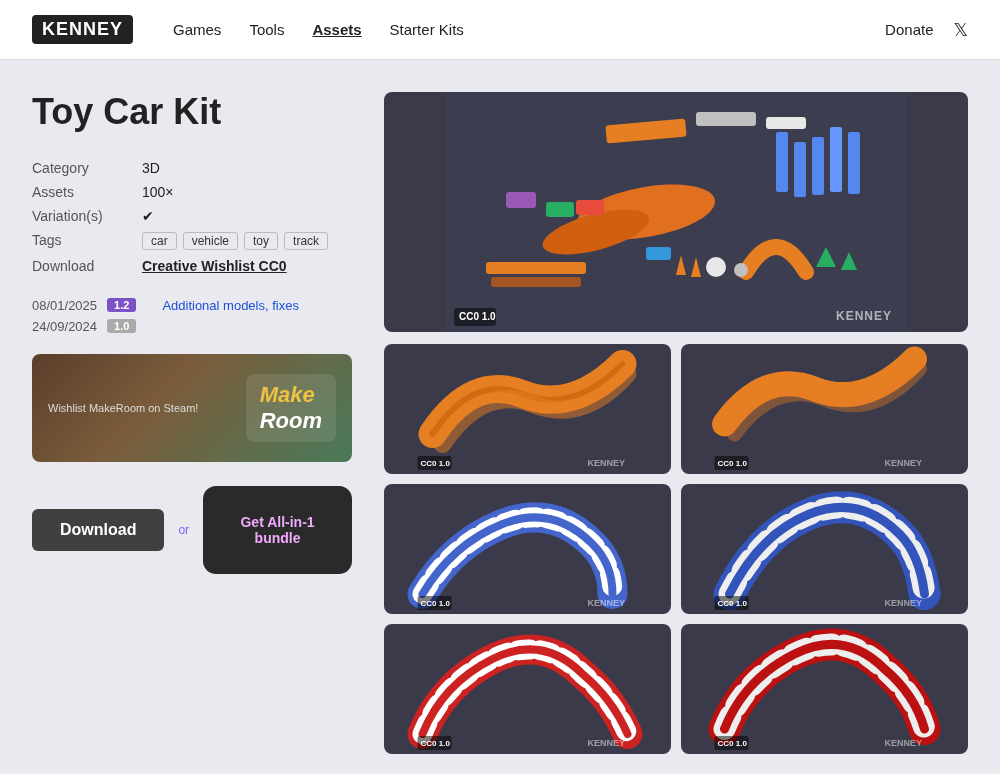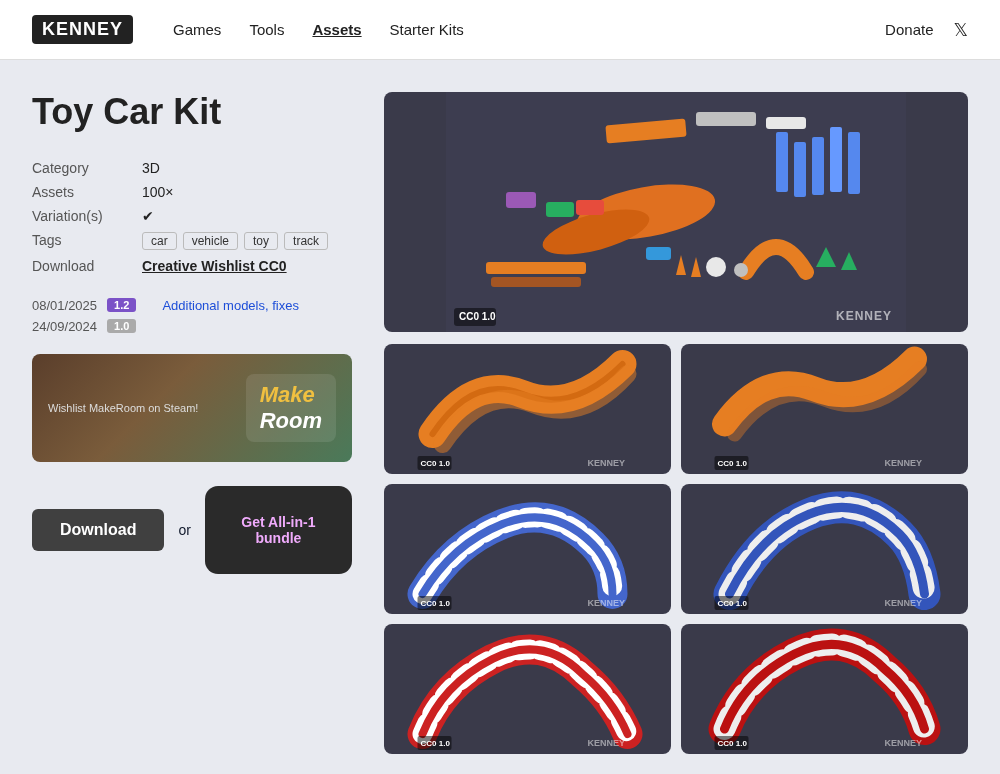--- a/index.html
+++ b/index.html
@@ -200,22 +200,22 @@
       background: #2a2a2a;
       color: #f0abfc;
       border: none;
       border-radius: 13px;
       padding: 28px 20px;
       font-size: 14px;
       font-weight: 700;
       cursor: pointer;
     }
     .or-text {
-      color: #0f172a;
-      font-size: 14px;
+      color: #8b5cf6;
+      font-size: 12px;
     }
 
     
     .right-panel {
       flex: 1;
     }
 
     .gallery-main {
       width: 100%;
       border-radius: 8px;

